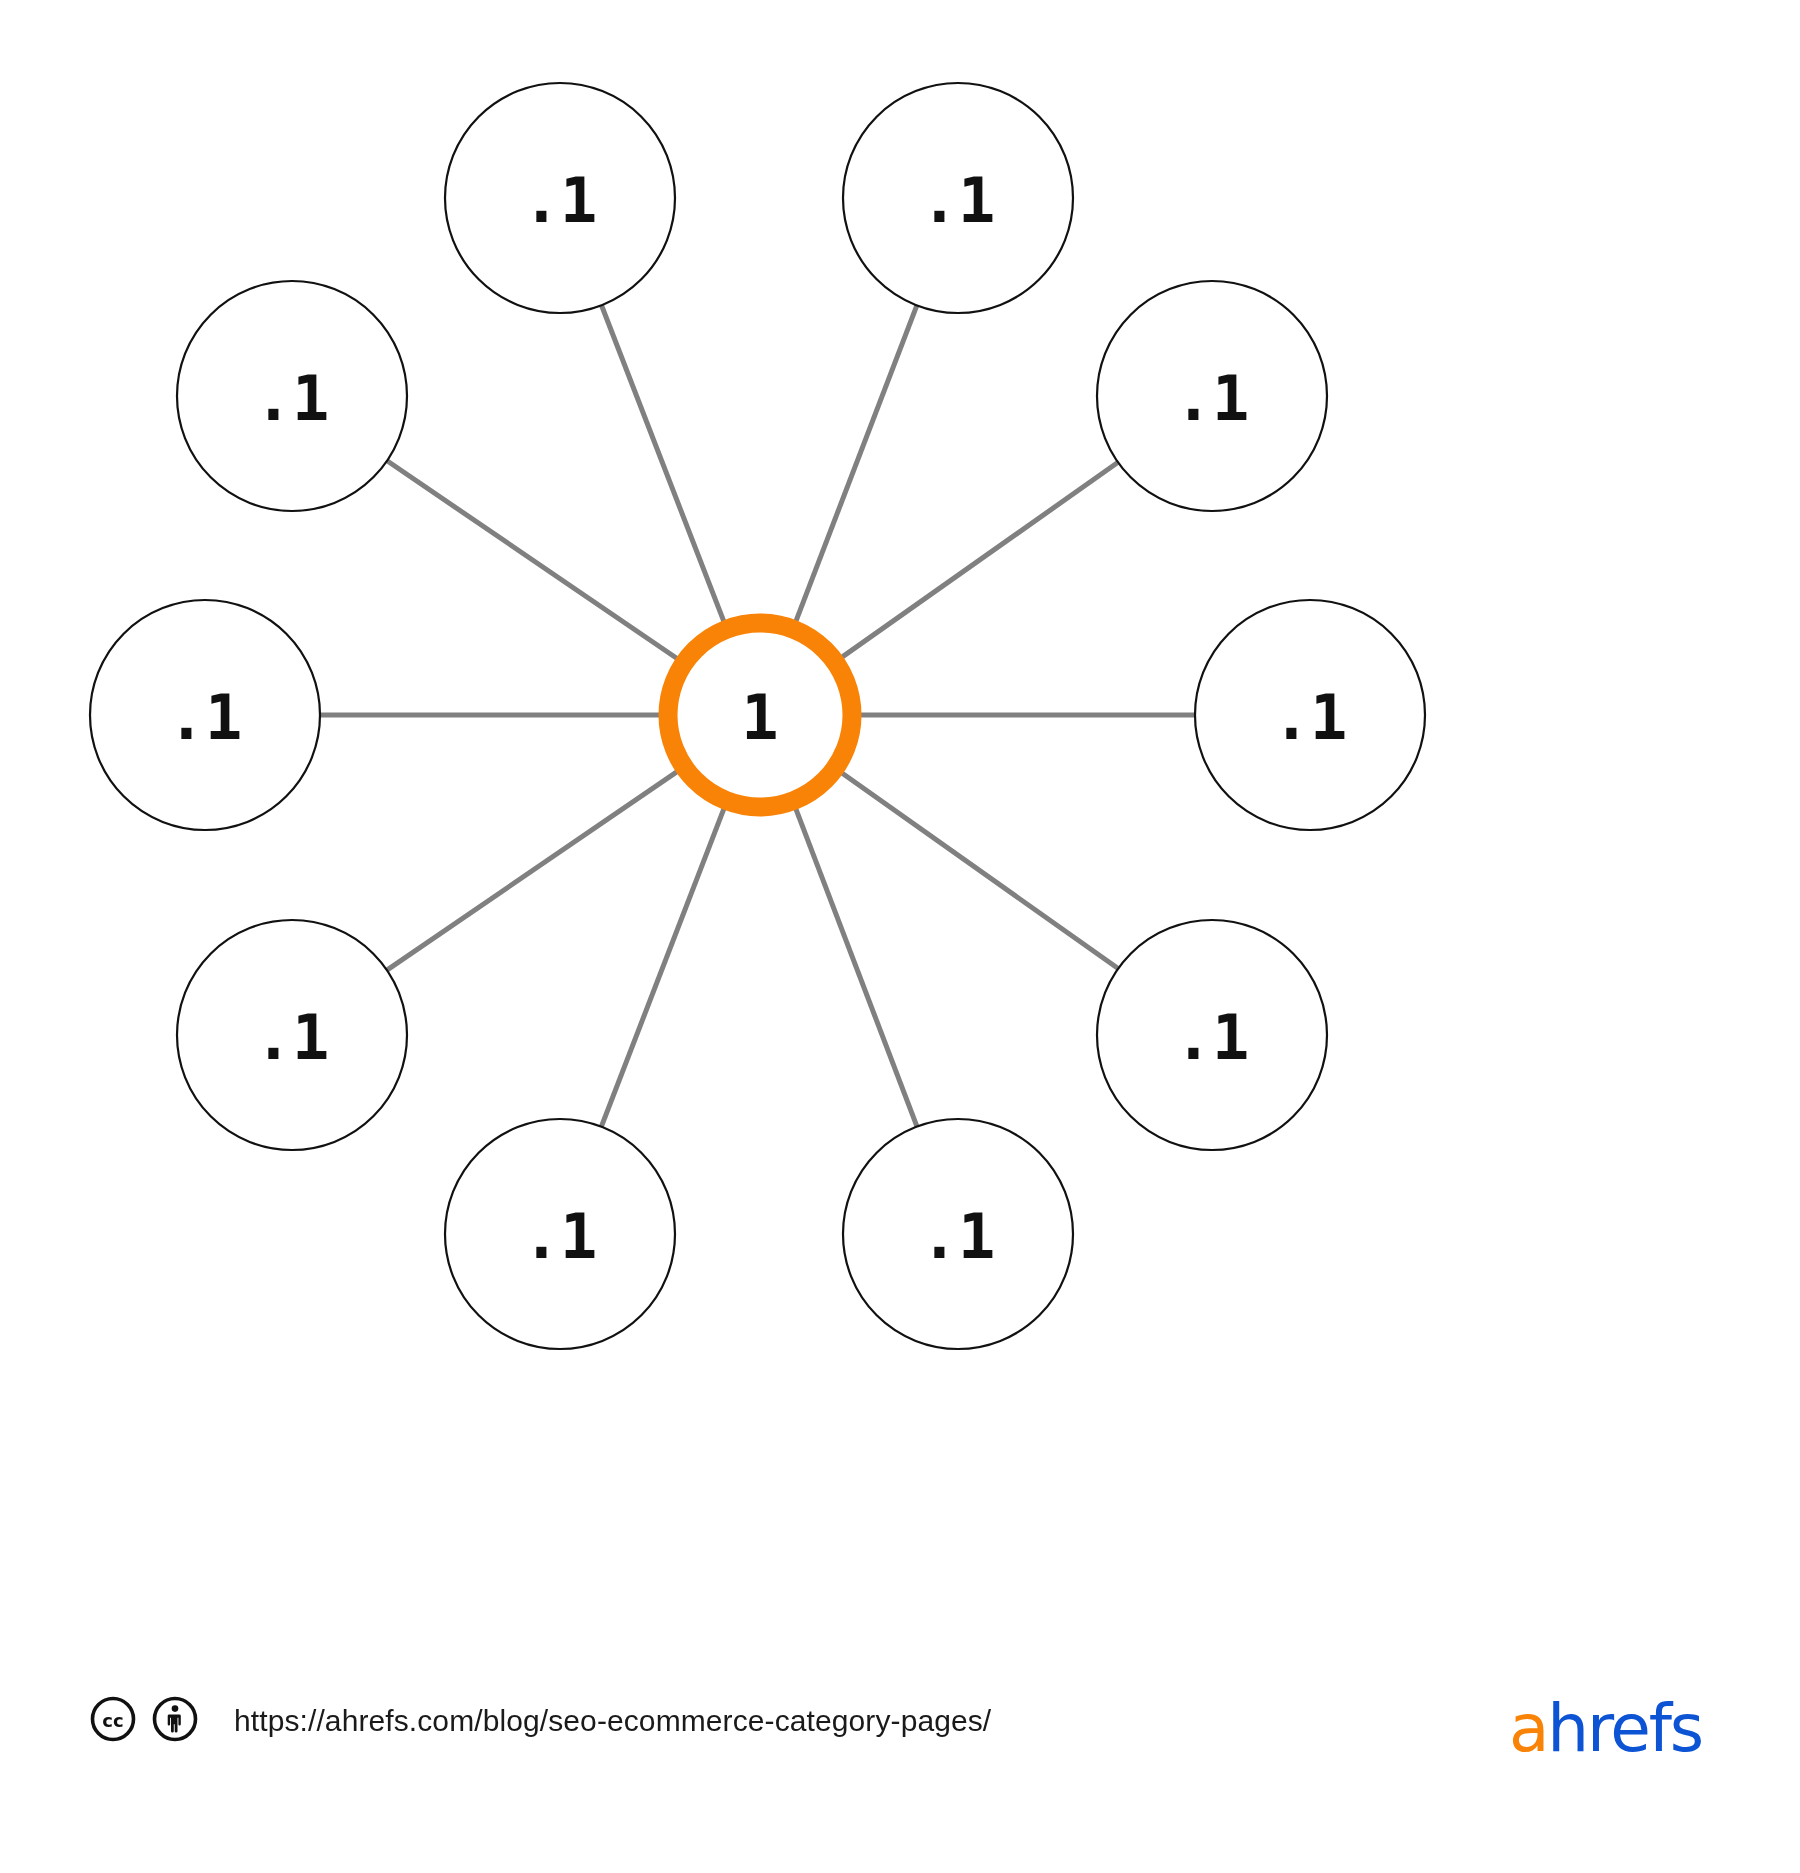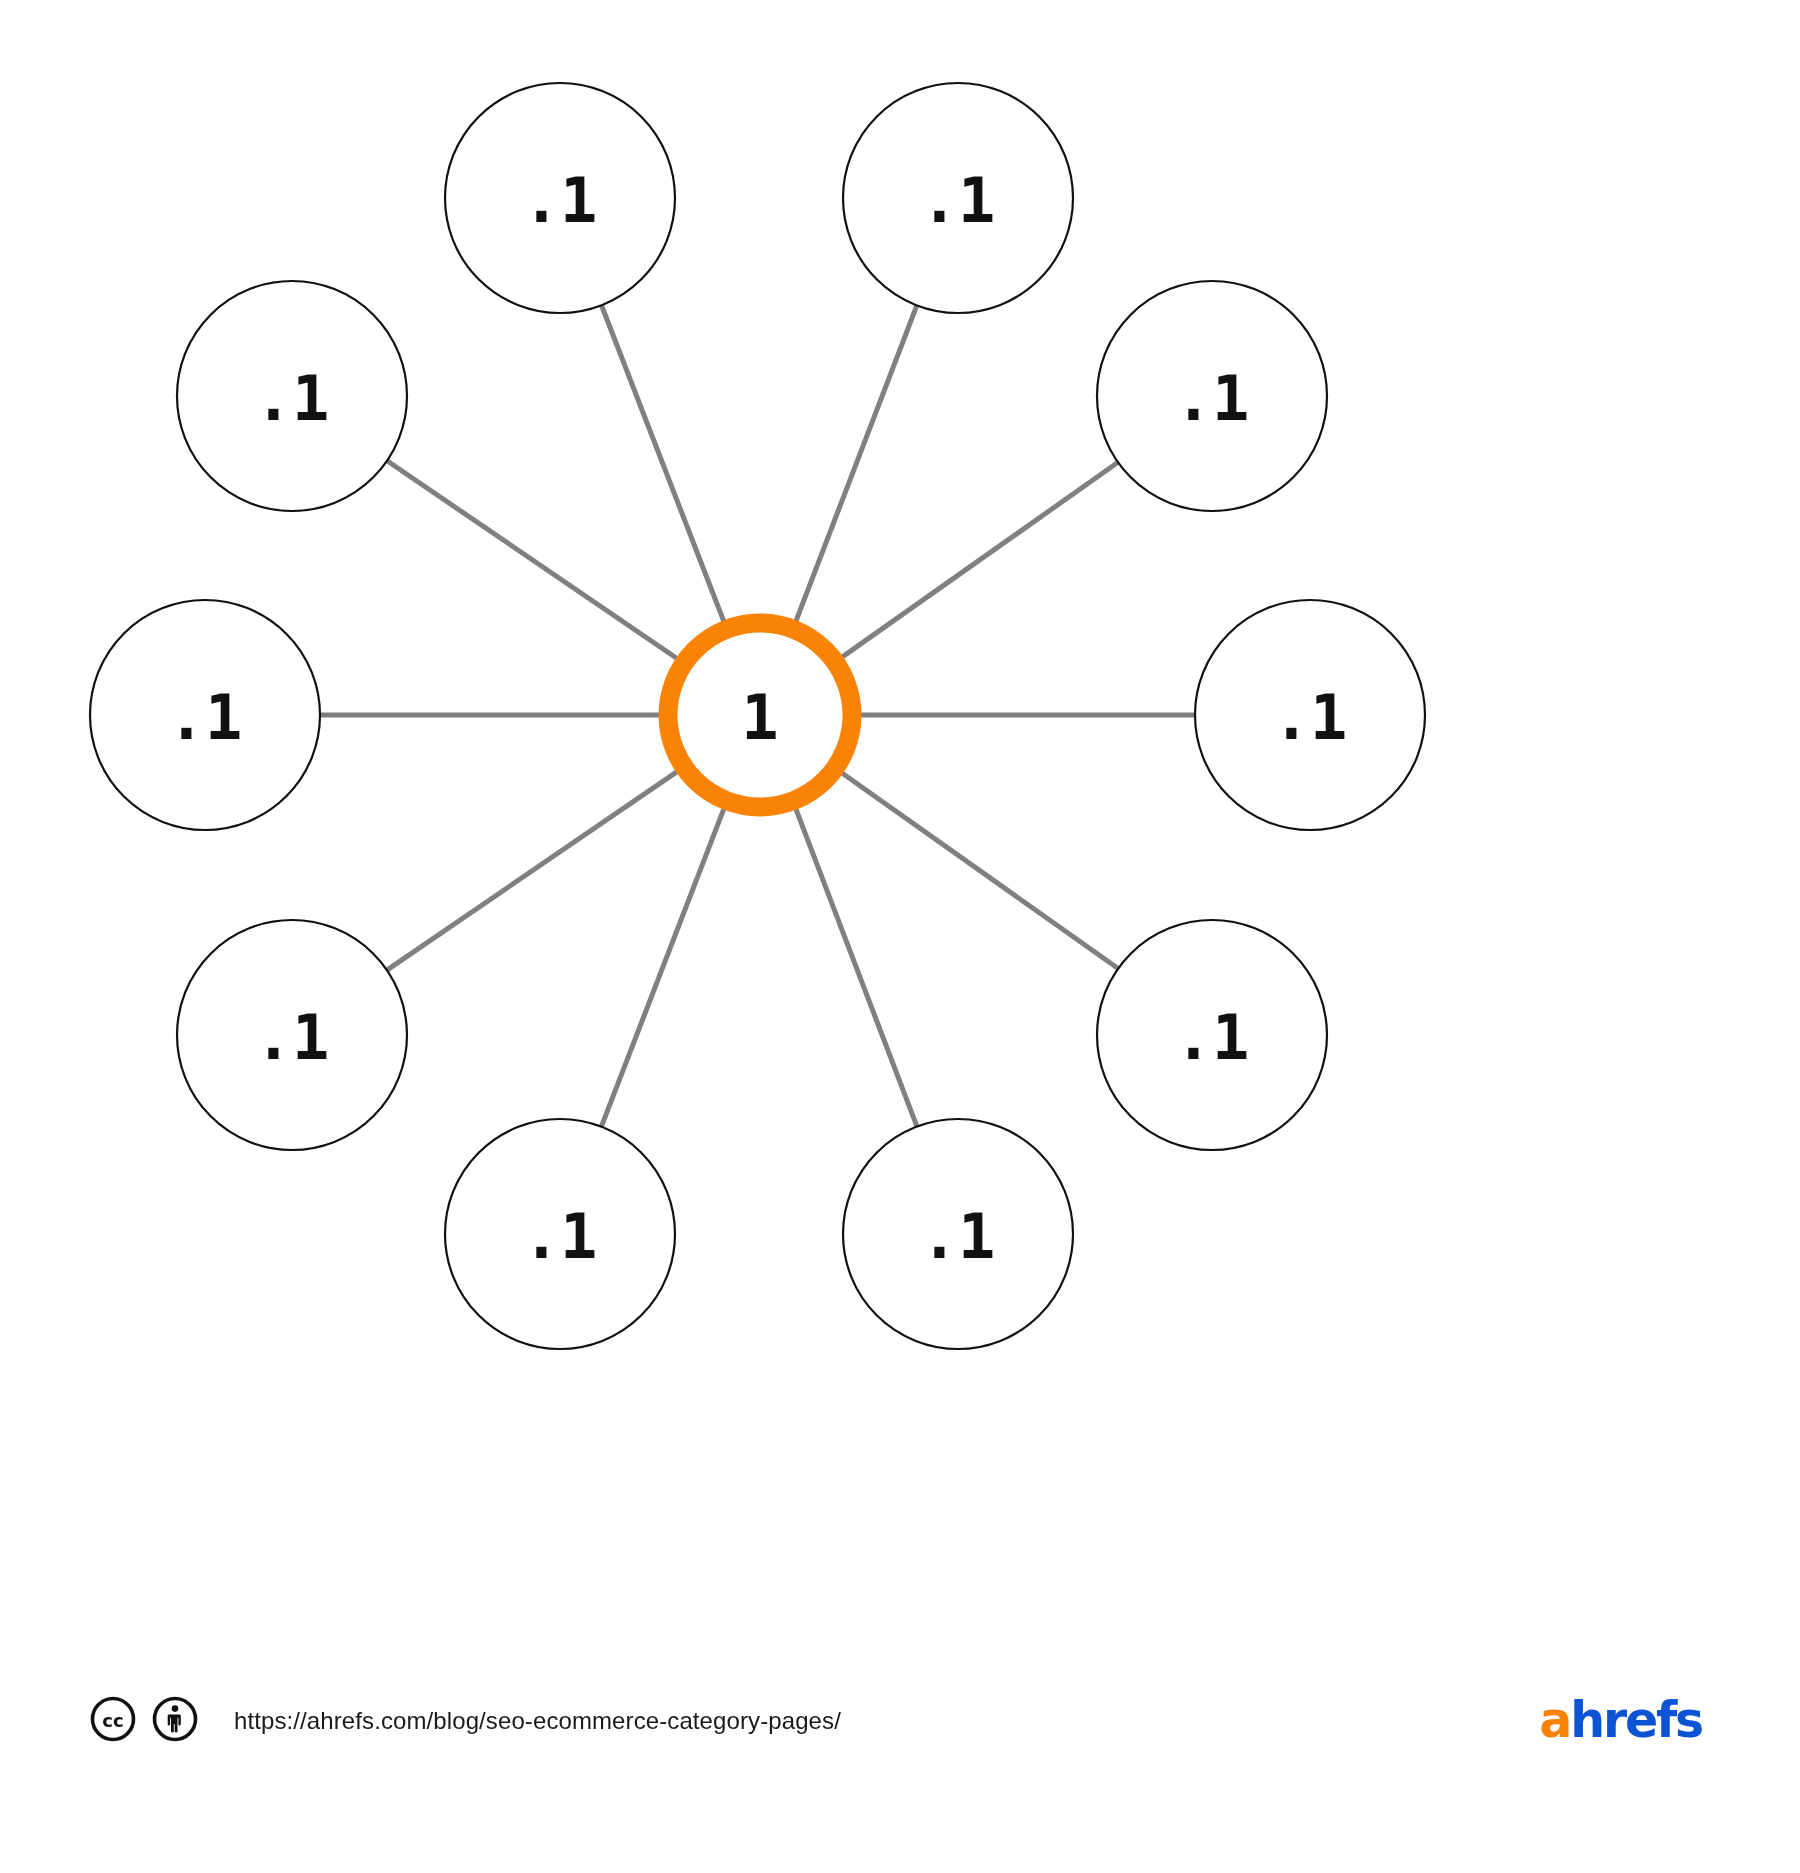--- a/index.html
+++ b/index.html
@@ -83,33 +83,33 @@
     gap: 16px;
   }
 
   .cc-icon {
     display: block;
   }
 
   #footer-url {
     margin-left: 20px;
     font-family: "Liberation Sans", sans-serif;
-    font-size: 24px;
+    font-size: 30px;
     color: #1a1a1a;
     letter-spacing: 0.1px;
     white-space: nowrap;
   }
 
   #brand-logo {
     position: absolute;
     right: 98px;
     top: 36px;
     font-family: "DejaVu Sans", sans-serif;
-    font-size: 49px;
-    font-weight: 700;
+    font-size: 66px;
+    font-weight: 400;
     letter-spacing: -2.2px;
     line-height: 1;
     text-align: right;
   }
   #brand-a { color: #F98307; }
   #brand-hrefs { color: #0C54D4; }
 </style>
 </head>
 <body>
 

